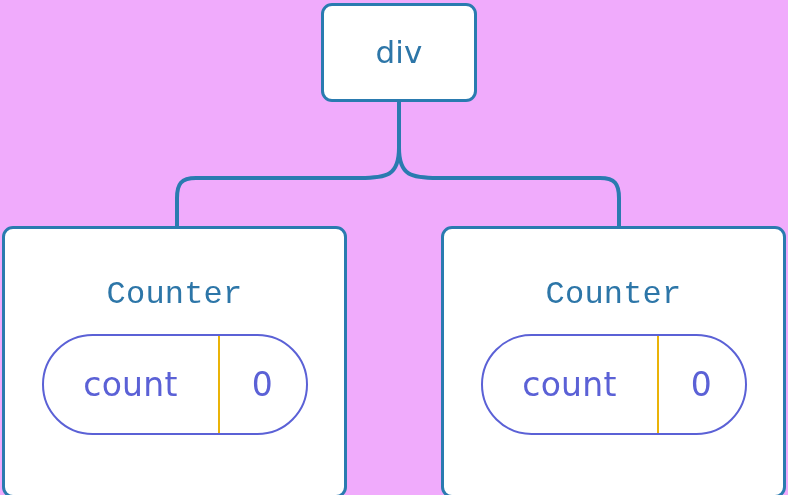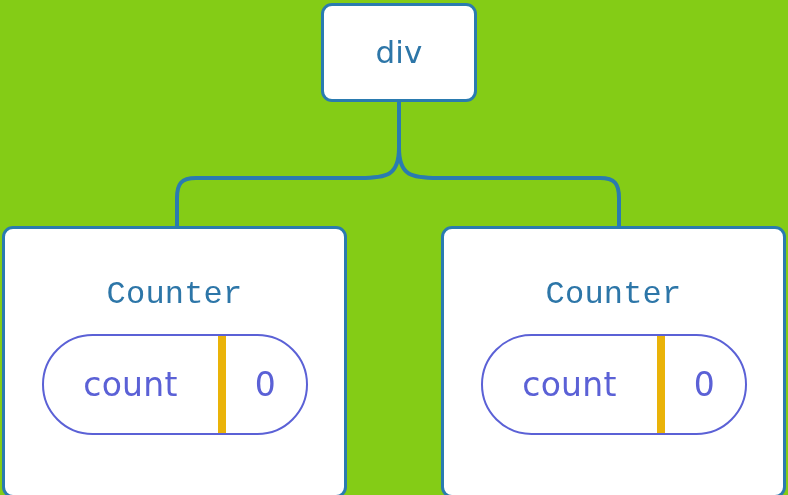--- a/index.html
+++ b/index.html
@@ -10,21 +10,21 @@
     width: 788px;
     height: 495px;
     overflow: hidden;
     font-family: "DejaVu Sans", sans-serif;
   }
 
   #canvas {
     position: relative;
     width: 788px;
     height: 495px;
-    background: #84cc16;
+    background: #f0abfc;
     overflow: hidden;
   }
 
   
   #connector {
     position: absolute;
     left: 0;
     top: 0;
     width: 788px;
     height: 495px;
@@ -88,21 +88,21 @@
     box-sizing: border-box;
     display: flex;
     align-items: stretch;
     background: #ffffff;
   }
   .pill-key {
     flex: 0 0 174px;
     display: flex;
     align-items: center;
     justify-content: center;
-    border-right: 8px solid #eab308;
+    border-right: 2px solid #eab308;
   }
   .pill-value {
     flex: 1 1 auto;
     display: flex;
     align-items: center;
     justify-content: center;
   }
   .pill-key span,
   .pill-value span {
     font-size: 33px;

